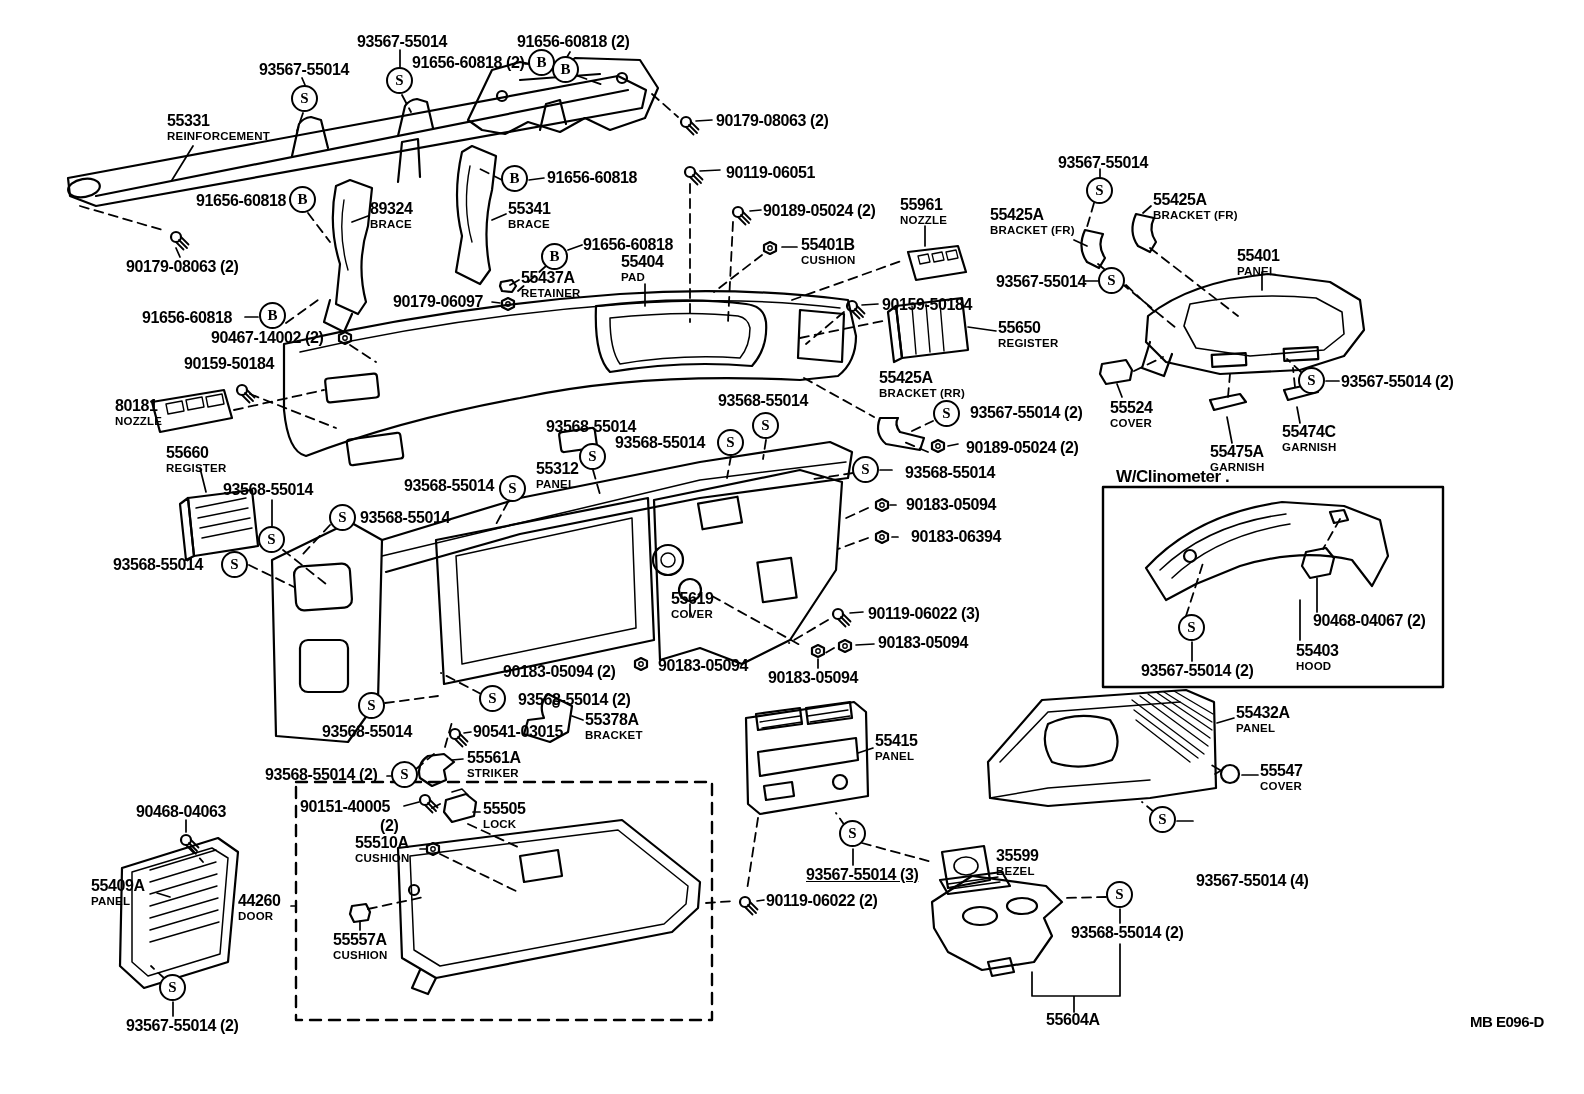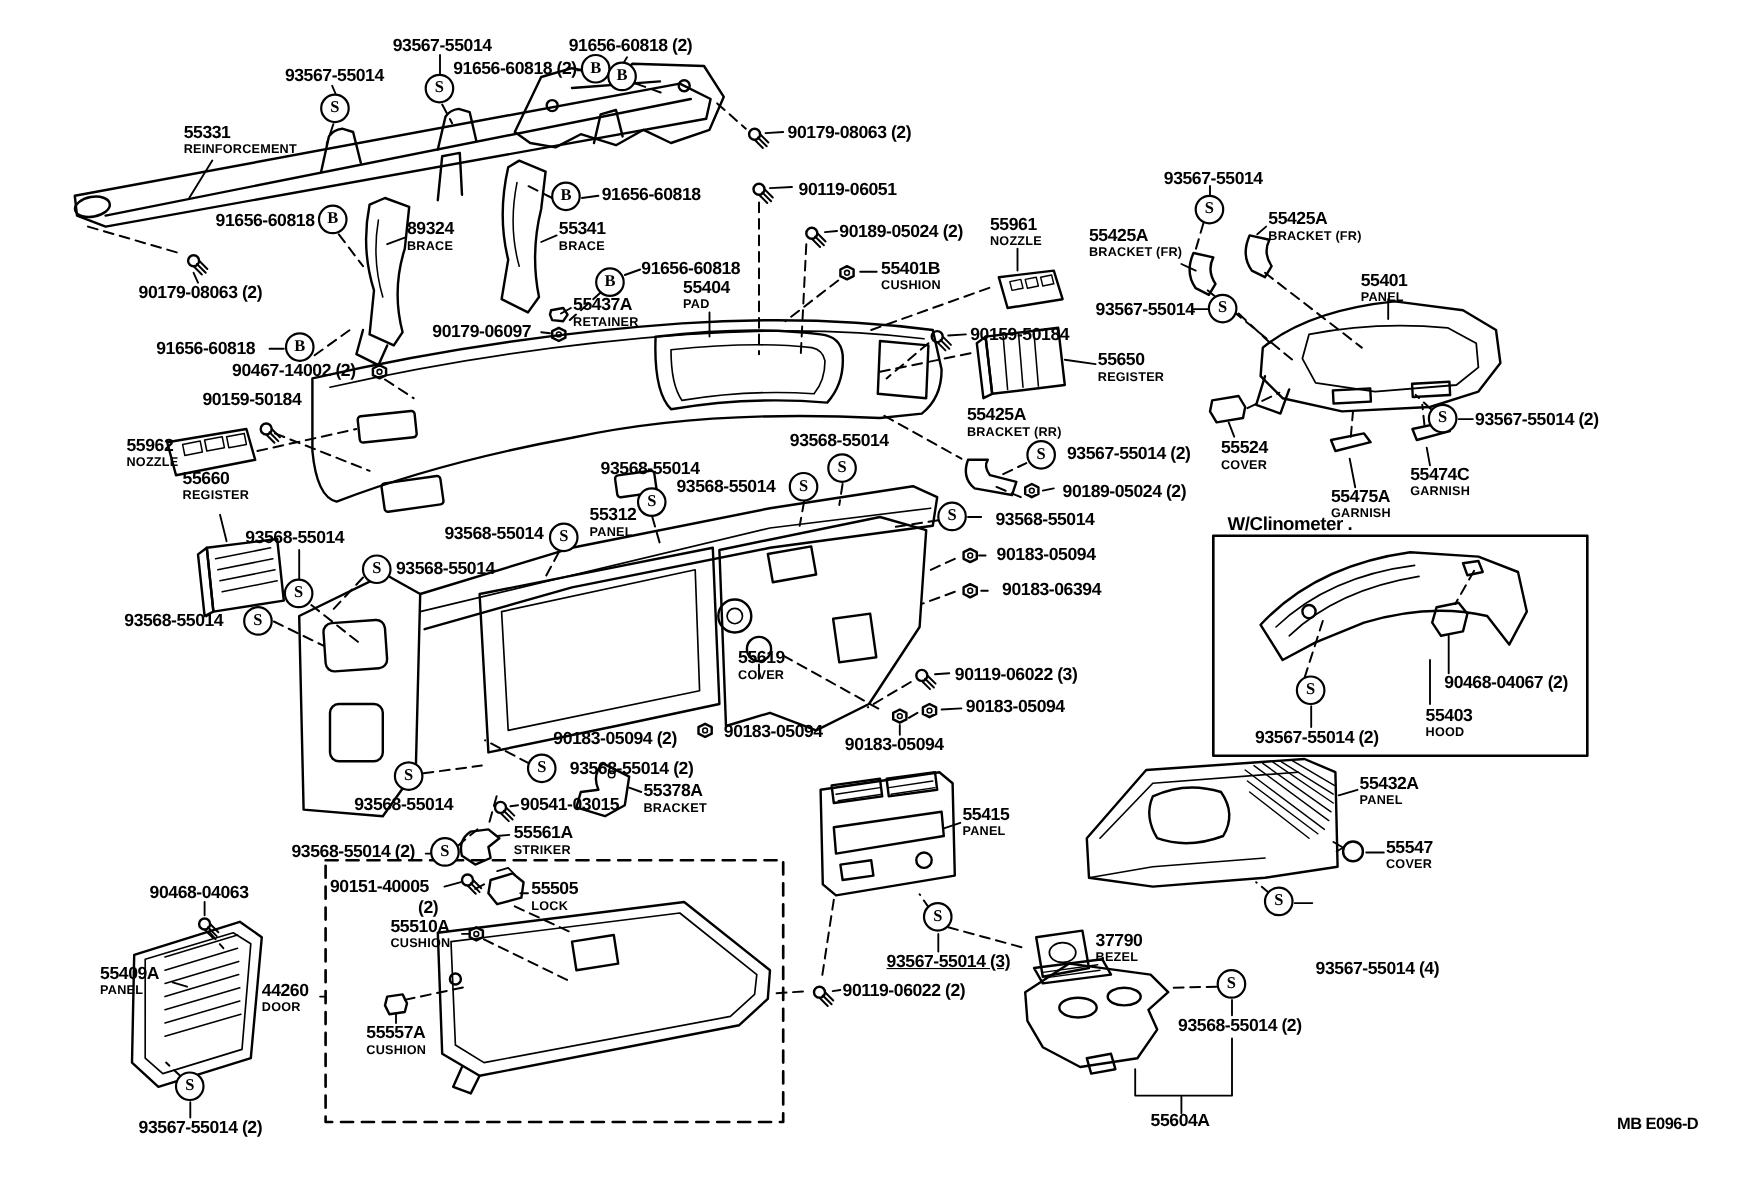--- a/index.html
+++ b/index.html
@@ -265,24 +265,24 @@
       <div class="plabel" style="left: 142px; top: 310px;">
         <div>91656-60818</div>
       </div>
       <div class="plabel" style="left: 211px; top: 330px;">
         <div>90467-14002 (2)</div>
       </div>
       <div class="plabel" style="left: 184px; top: 356px;">
         <div>90159-50184</div>
       </div>
       <div class="plabel" style="left: 115px; top: 398px;">
-        <div>55962</div>
+        <div>80181</div>
         <div class="sub">NOZZLE</div>
       </div>
-      <div class="plabel" style="left: 166px; top: 428px;">
+      <div class="plabel" style="left: 166px; top: 445px;">
         <div>55660</div>
         <div class="sub">REGISTER</div>
       </div>
       <div class="plabel" style="left: 583px; top: 237px;">
         <div>91656-60818</div>
       </div>
       <div class="plabel" style="left: 521px; top: 270px;">
         <div>55437A</div>
         <div class="sub">RETAINER</div>
       </div>
@@ -463,21 +463,21 @@
         <div>93567-55014 (2)</div>
       </div>
       <div class="plabel" style="left: 875px; top: 733px;">
         <div>55415</div>
         <div class="sub">PANEL</div>
       </div>
       <div class="plabel" style="left: 806px; top: 867px; text-decoration: underline;">
         <div>93567-55014 (3)</div>
       </div>
       <div class="plabel" style="left: 996px; top: 848px;">
-        <div>37790</div>
+        <div>35599</div>
         <div class="sub">BEZEL</div>
       </div>
       <div class="plabel" style="left: 766px; top: 893px;">
         <div>90119-06022 (2)</div>
       </div>
       <div class="plabel" style="left: 1071px; top: 925px;">
         <div>93568-55014 (2)</div>
       </div>
       <div class="plabel" style="left: 1046px; top: 1012px;">
         <div>55604A</div>

